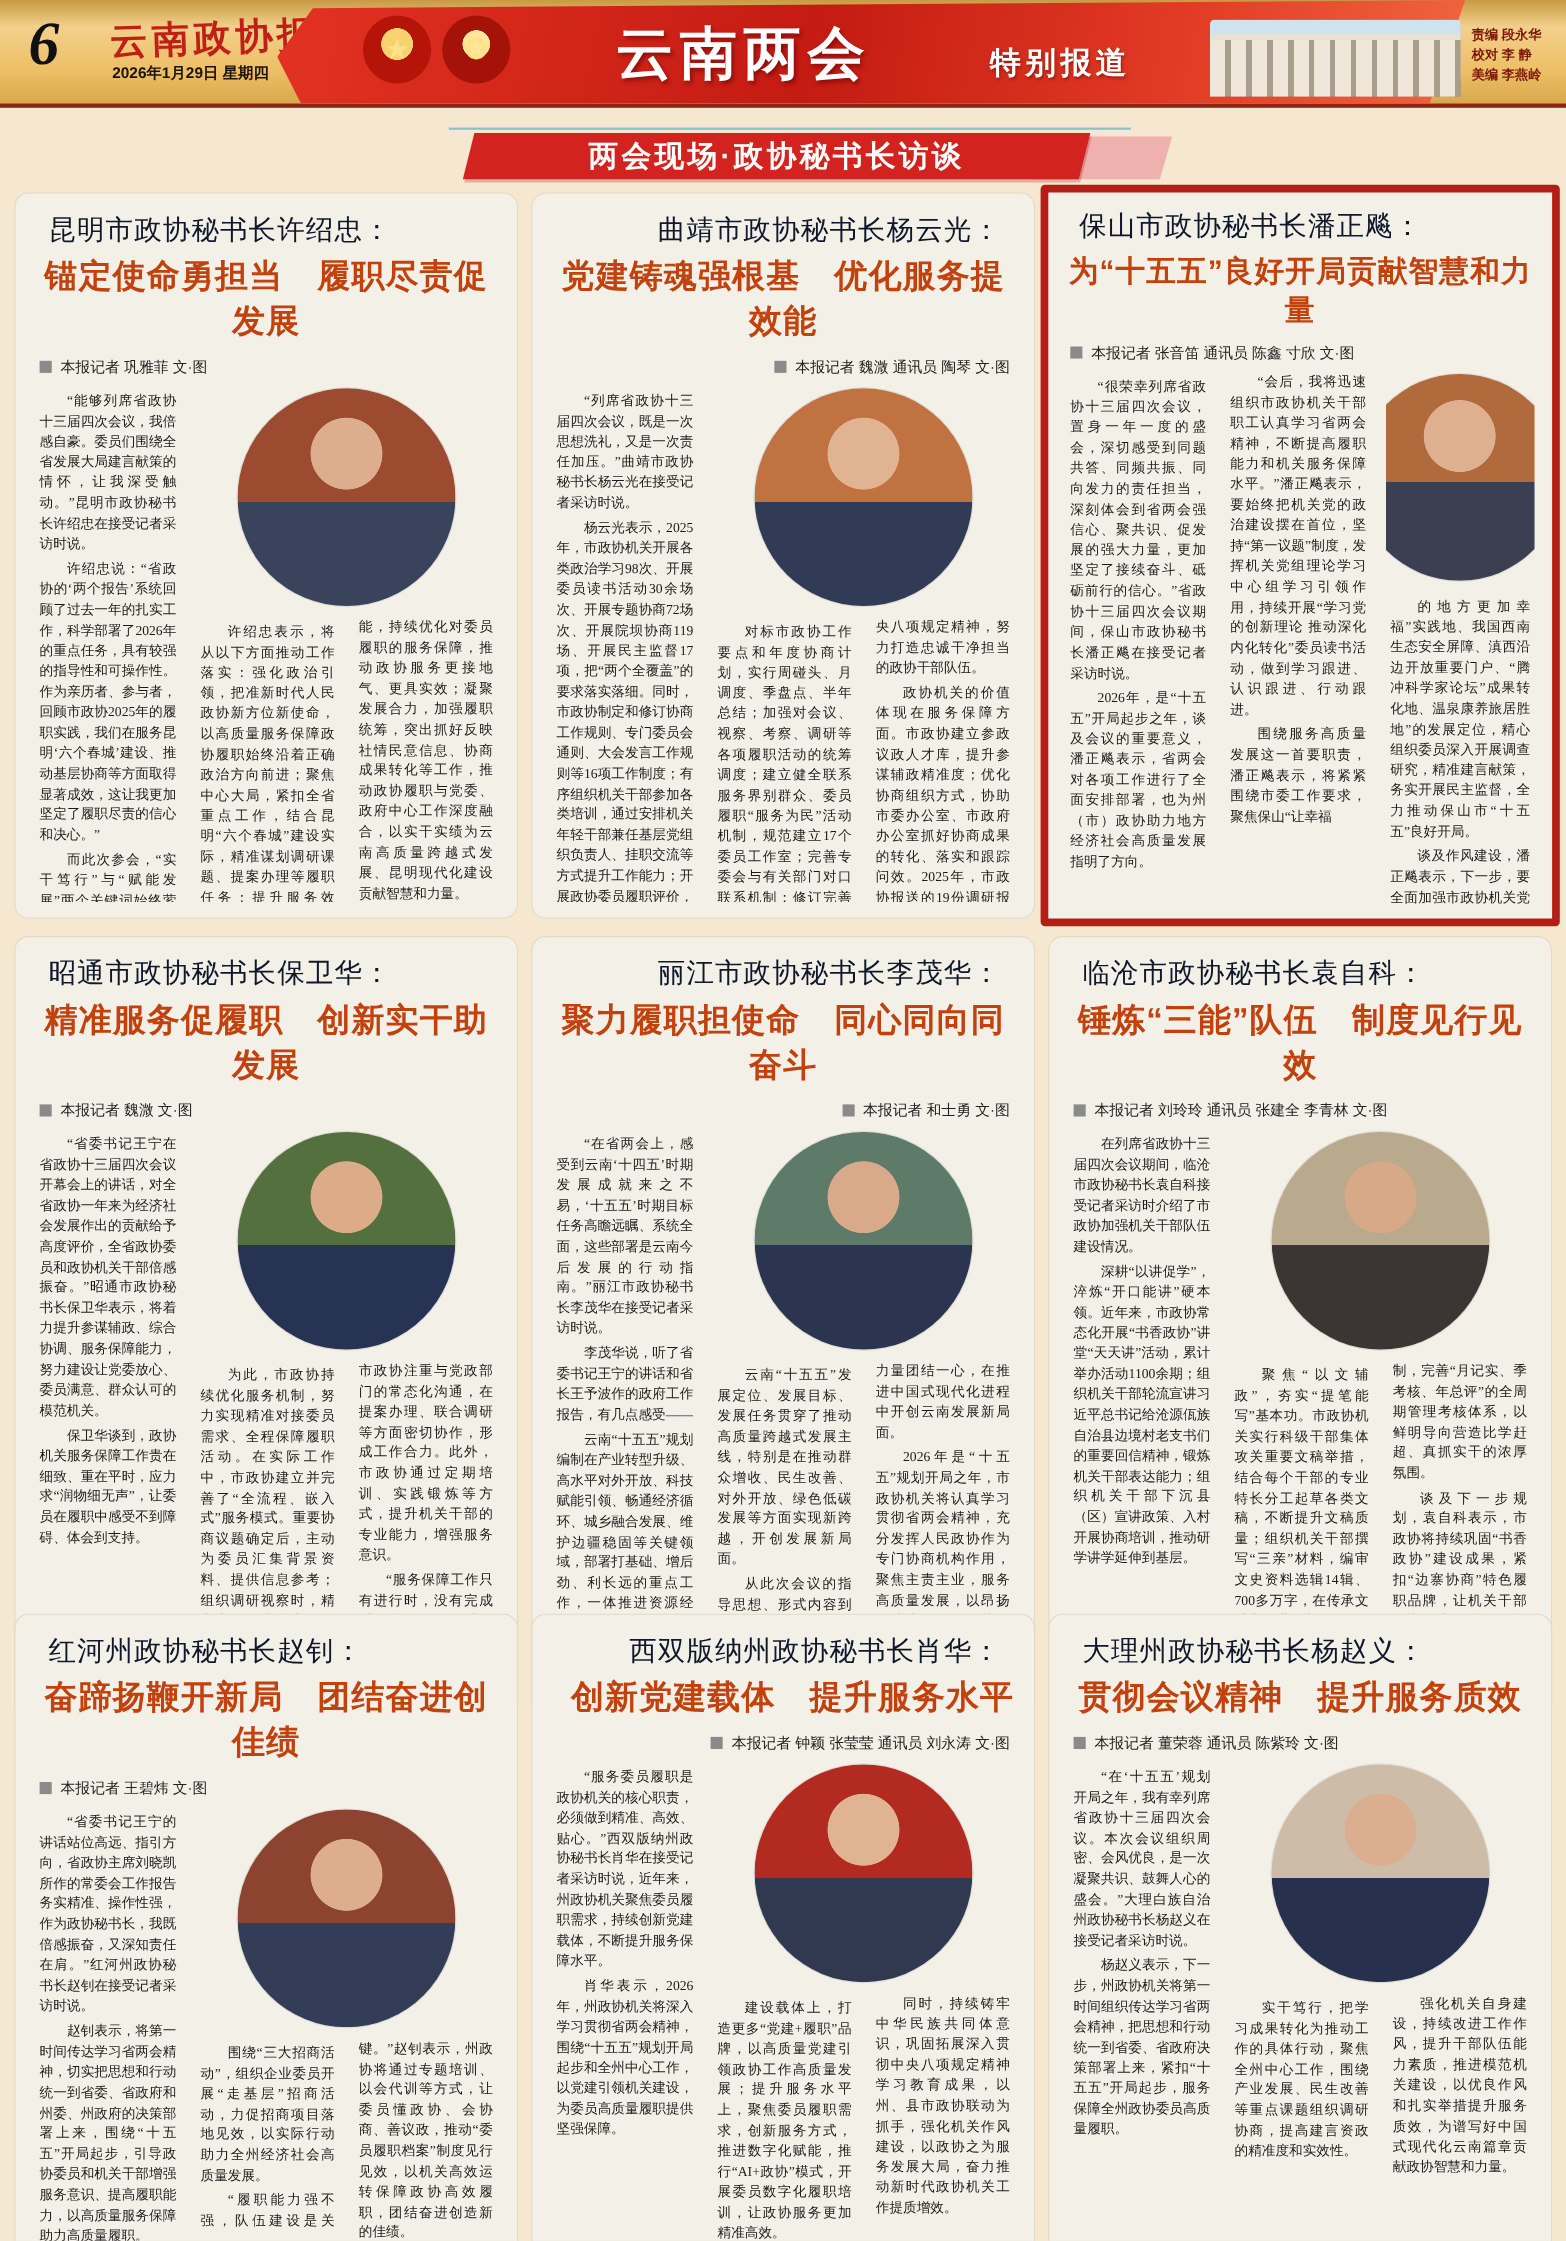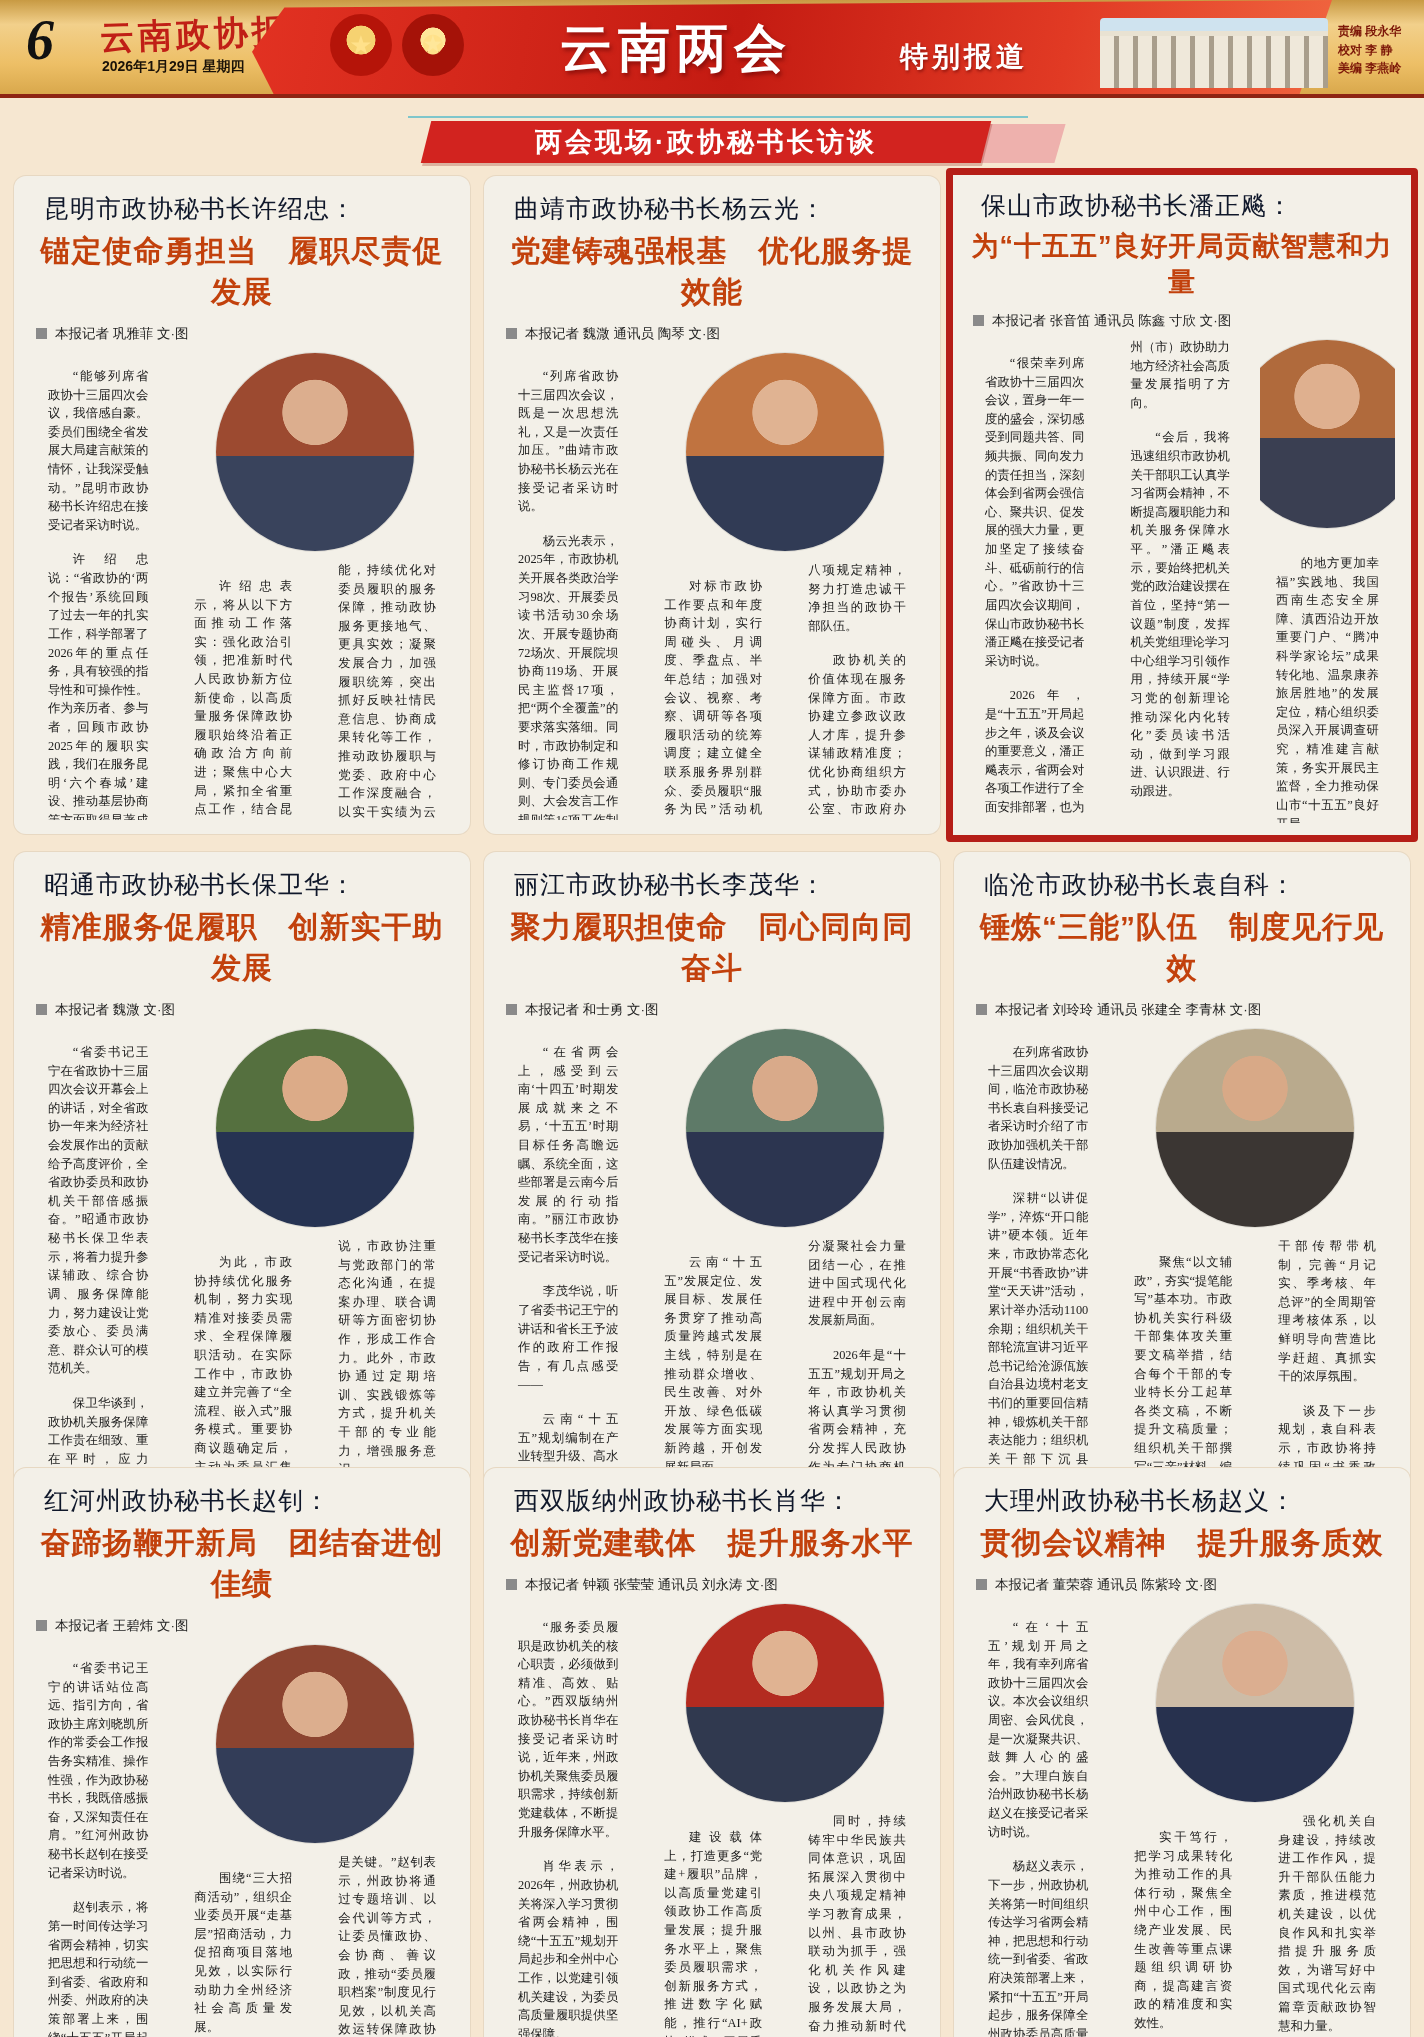--- a/index.html
+++ b/index.html
@@ -36,37 +36,37 @@
     display:flex;align-items:center;justify-content:center;box-shadow:2px 3px 0 rgba(140,20,10,.25);}
   .banner-main span{transform:skewX(14deg);color:#fff;font-size:27px;font-weight:900;letter-spacing:3px;}
 
   
   .card{position:absolute;width:456px;background:#f3f0e8;border-radius:12px;
     box-shadow:0 0 0 1px #e7d8c2;padding:14px 18px;box-sizing:border-box;
     display:flex;flex-direction:column;overflow:hidden;}
   .r1{top:176px;height:658px;}
   .r2{top:852px;height:708px;}
   .r3{top:1468px;height:592px;}
-  .c1{left:14px;} .c2{left:484px;} .c3{left:954px;}
+  .c1{left:14px;} .c2{left:484px;align-items:flex-end;} .c3{left:954px;}
   .card.hl{left:946px;top:168px;width:472px;height:674px;border:7px solid #b51e17;border-radius:4px;box-shadow:none;padding:12px 16px;}
   .kicker{font-size:25px;color:#0f172a;letter-spacing:1px;margin:2px 12px 4px;}
   .headline{font-size:30px;font-weight:900;color:#c2410c;letter-spacing:1px;text-align:center;margin:2px 0 8px;font-family:Liberation Sans, sans-serif;}
   .hl .headline{font-size:27px;}
   .byline{font-size:13.5px;color:#222;margin:4px 4px 8px;display:flex;align-items:flex-start;gap:8px;}
   .byline .sq{width:11px;height:11px;background:#8a8a8a;margin-top:3px;flex:none;}
   .body{flex:1;display:flex;gap:14px;overflow:hidden;font-family:"Liberation Serif",serif;
     font-size:12.4px;line-height:1.5;color:#1b1b1b;text-align:justify;}
   .lead-col{width:31.5%;overflow:hidden;}
   .rest{flex:1;display:flex;flex-direction:column;align-items:center;overflow:hidden;}
   .rest-text{width:100%;flex:1;column-count:2;column-gap:14px;overflow:hidden;}
   
   .body.photo-right .lead-col{width:65%;column-count:2;column-gap:14px;}
   .body.photo-right .rest{flex:1;}
   .body.photo-right .rest-text{column-count:1;}
-  .body p{margin:16px;text-indent:2em;}
+  .body p{margin:4px;text-indent:2em;}
 
   .photo{width:198px;height:198px;border-radius:50%;flex:none;margin:2px 0 10px;
     box-shadow:0 0 0 1px rgba(0,0,0,.08);}
   .body.photo-right .photo{width:188px;height:188px;}
   .ph1{background:radial-gradient(circle 33px at 50% 30%,#dcae8e 98%,transparent),linear-gradient(180deg,#9c4a30 0 52%,transparent 52%),linear-gradient(180deg,#8c3f2a 0 48%,#39435c 48%);}
   .ph2{background:radial-gradient(circle 33px at 50% 30%,#e0b392 98%,transparent),linear-gradient(180deg,#c07340 0 52%,transparent 52%),linear-gradient(180deg,#b5642f 0 48%,#313b55 48%);}
   .ph3{background:radial-gradient(circle 33px at 50% 30%,#dfb08f 98%,transparent),linear-gradient(180deg,#b06a3c 0 52%,transparent 52%),linear-gradient(180deg,#a55c33 0 48%,#3a3f52 48%);}
   .ph4{background:radial-gradient(circle 33px at 50% 30%,#dcab88 98%,transparent),linear-gradient(180deg,#55703f 0 52%,transparent 52%),linear-gradient(180deg,#48613a 0 48%,#263352 48%);}
   .ph5{background:radial-gradient(circle 33px at 50% 30%,#d9aa8a 98%,transparent),linear-gradient(180deg,#5e7a68 0 52%,transparent 52%),linear-gradient(180deg,#51705c 0 48%,#2c3550 48%);}
   .ph6{background:radial-gradient(circle 33px at 50% 30%,#d8a987 98%,transparent),linear-gradient(180deg,#b9aa8d 0 52%,transparent 52%),linear-gradient(180deg,#aa9a7e 0 48%,#3b3633 48%);}

